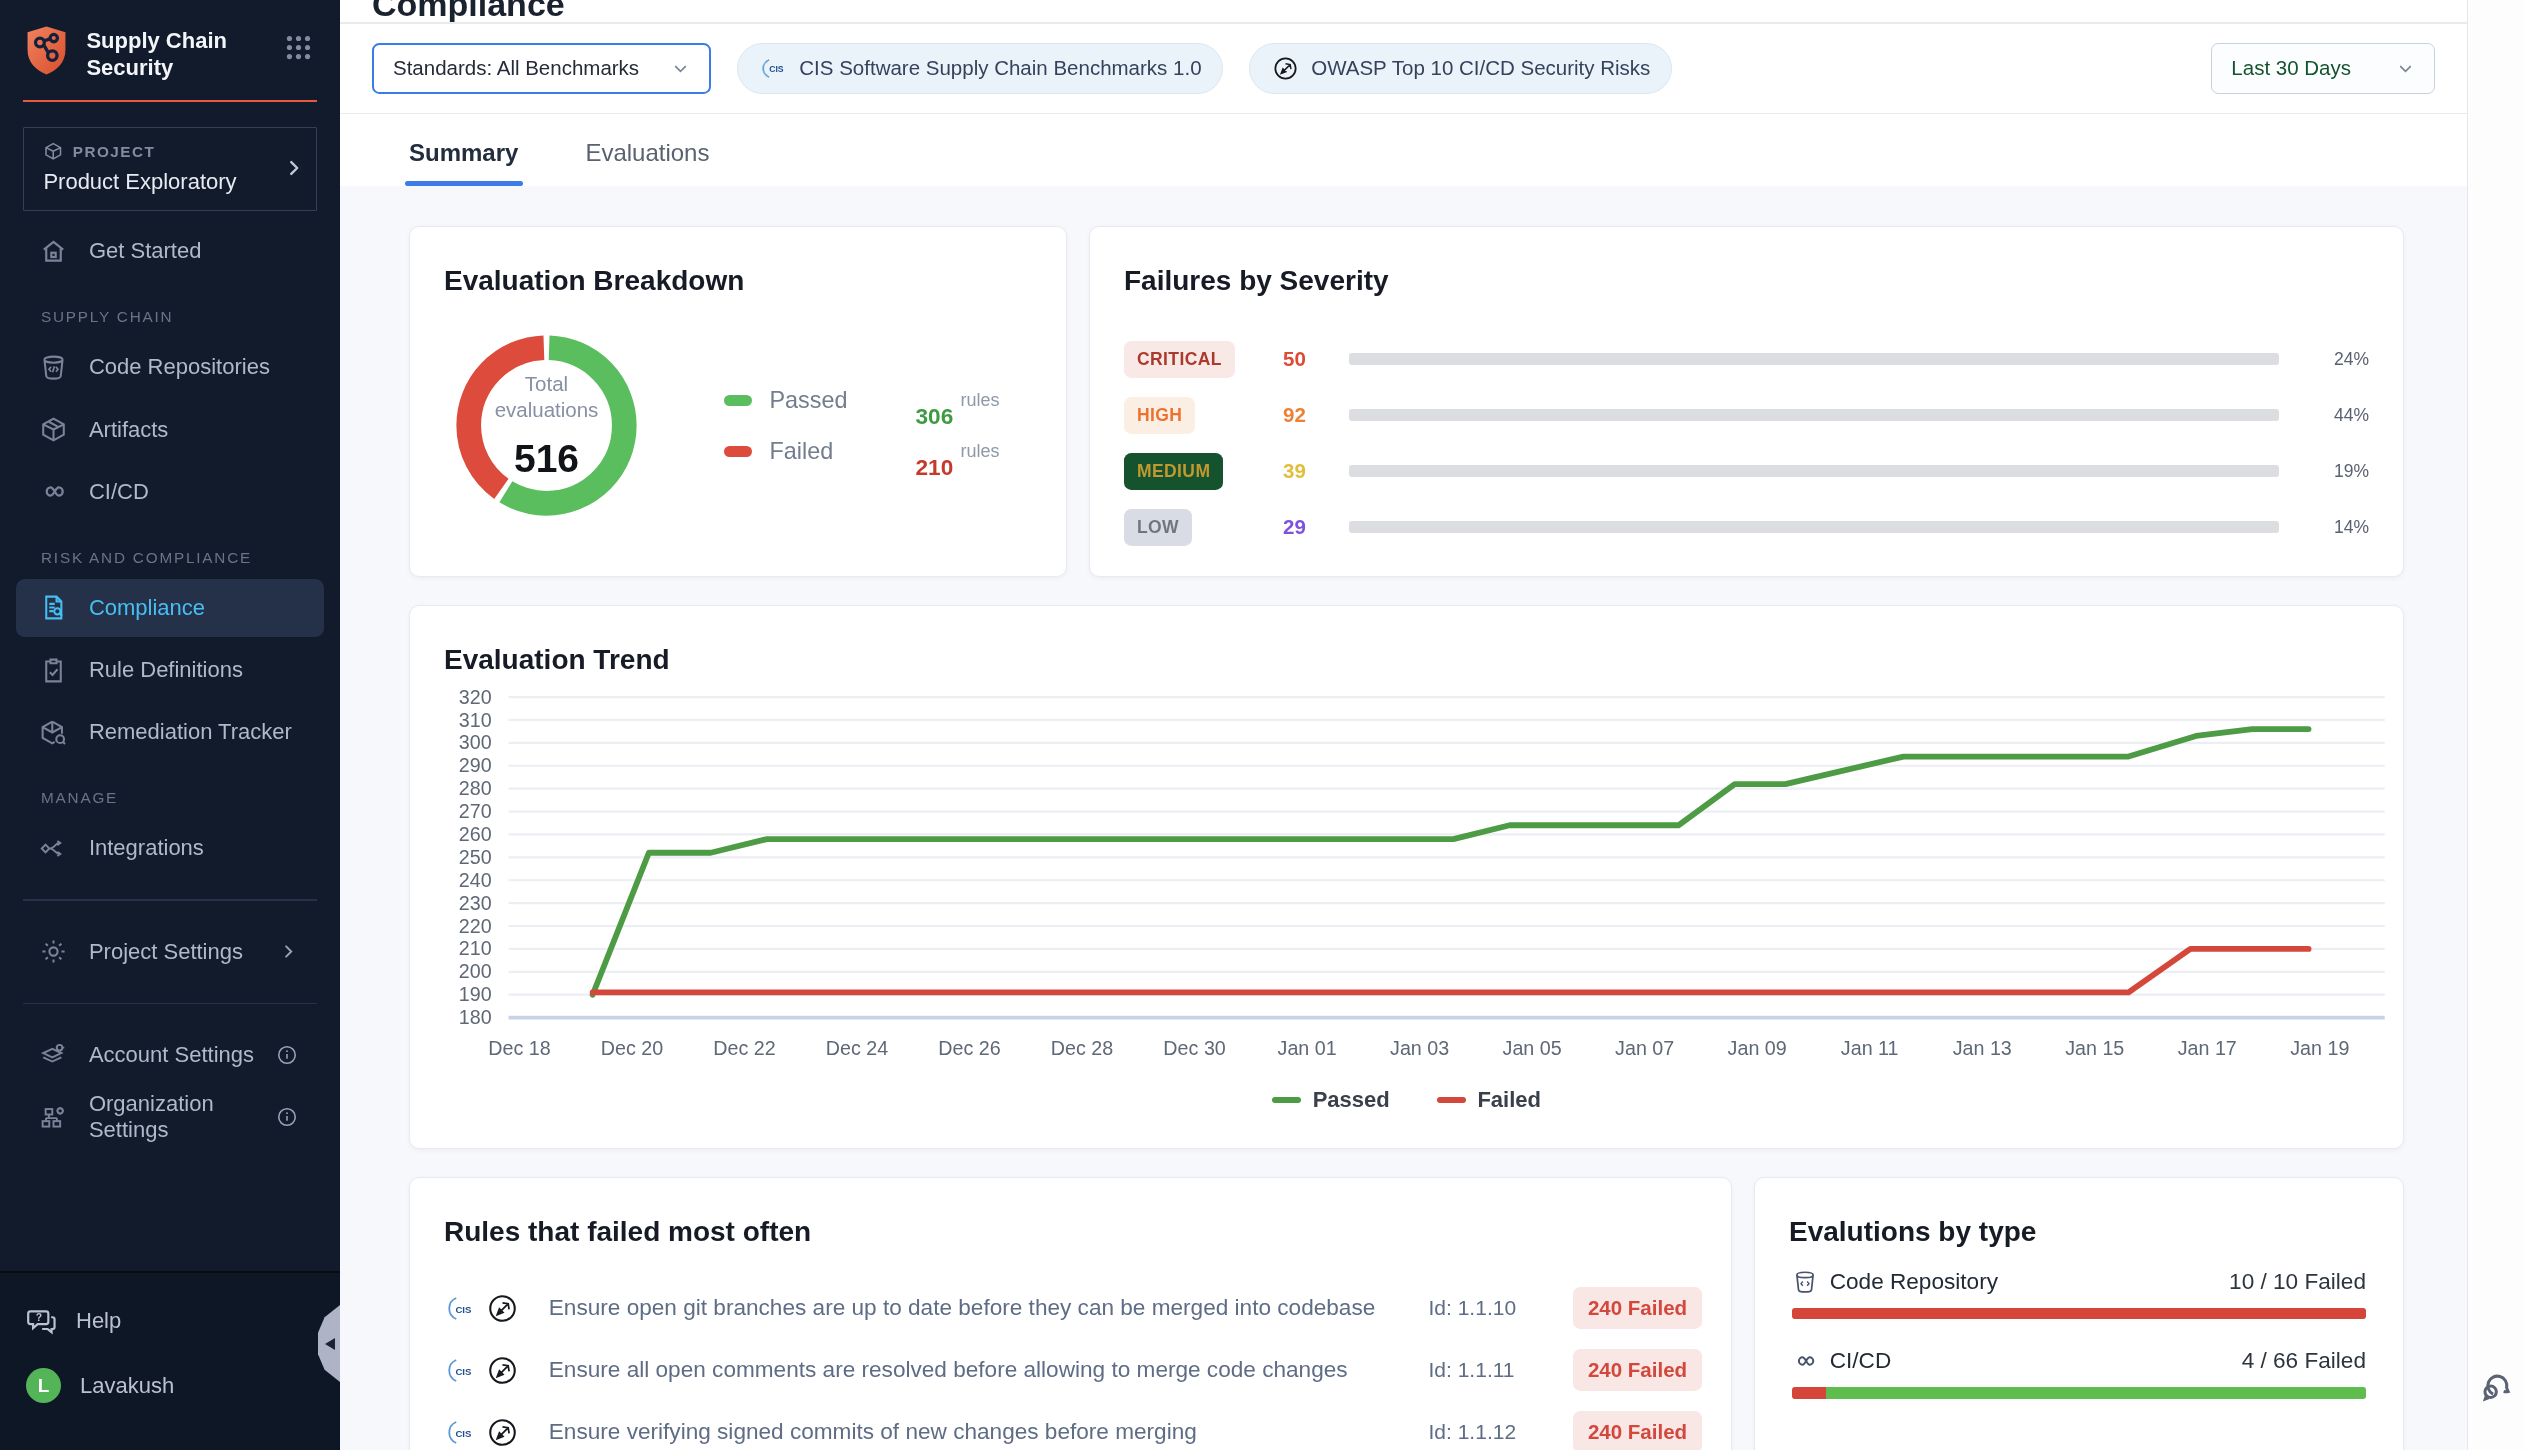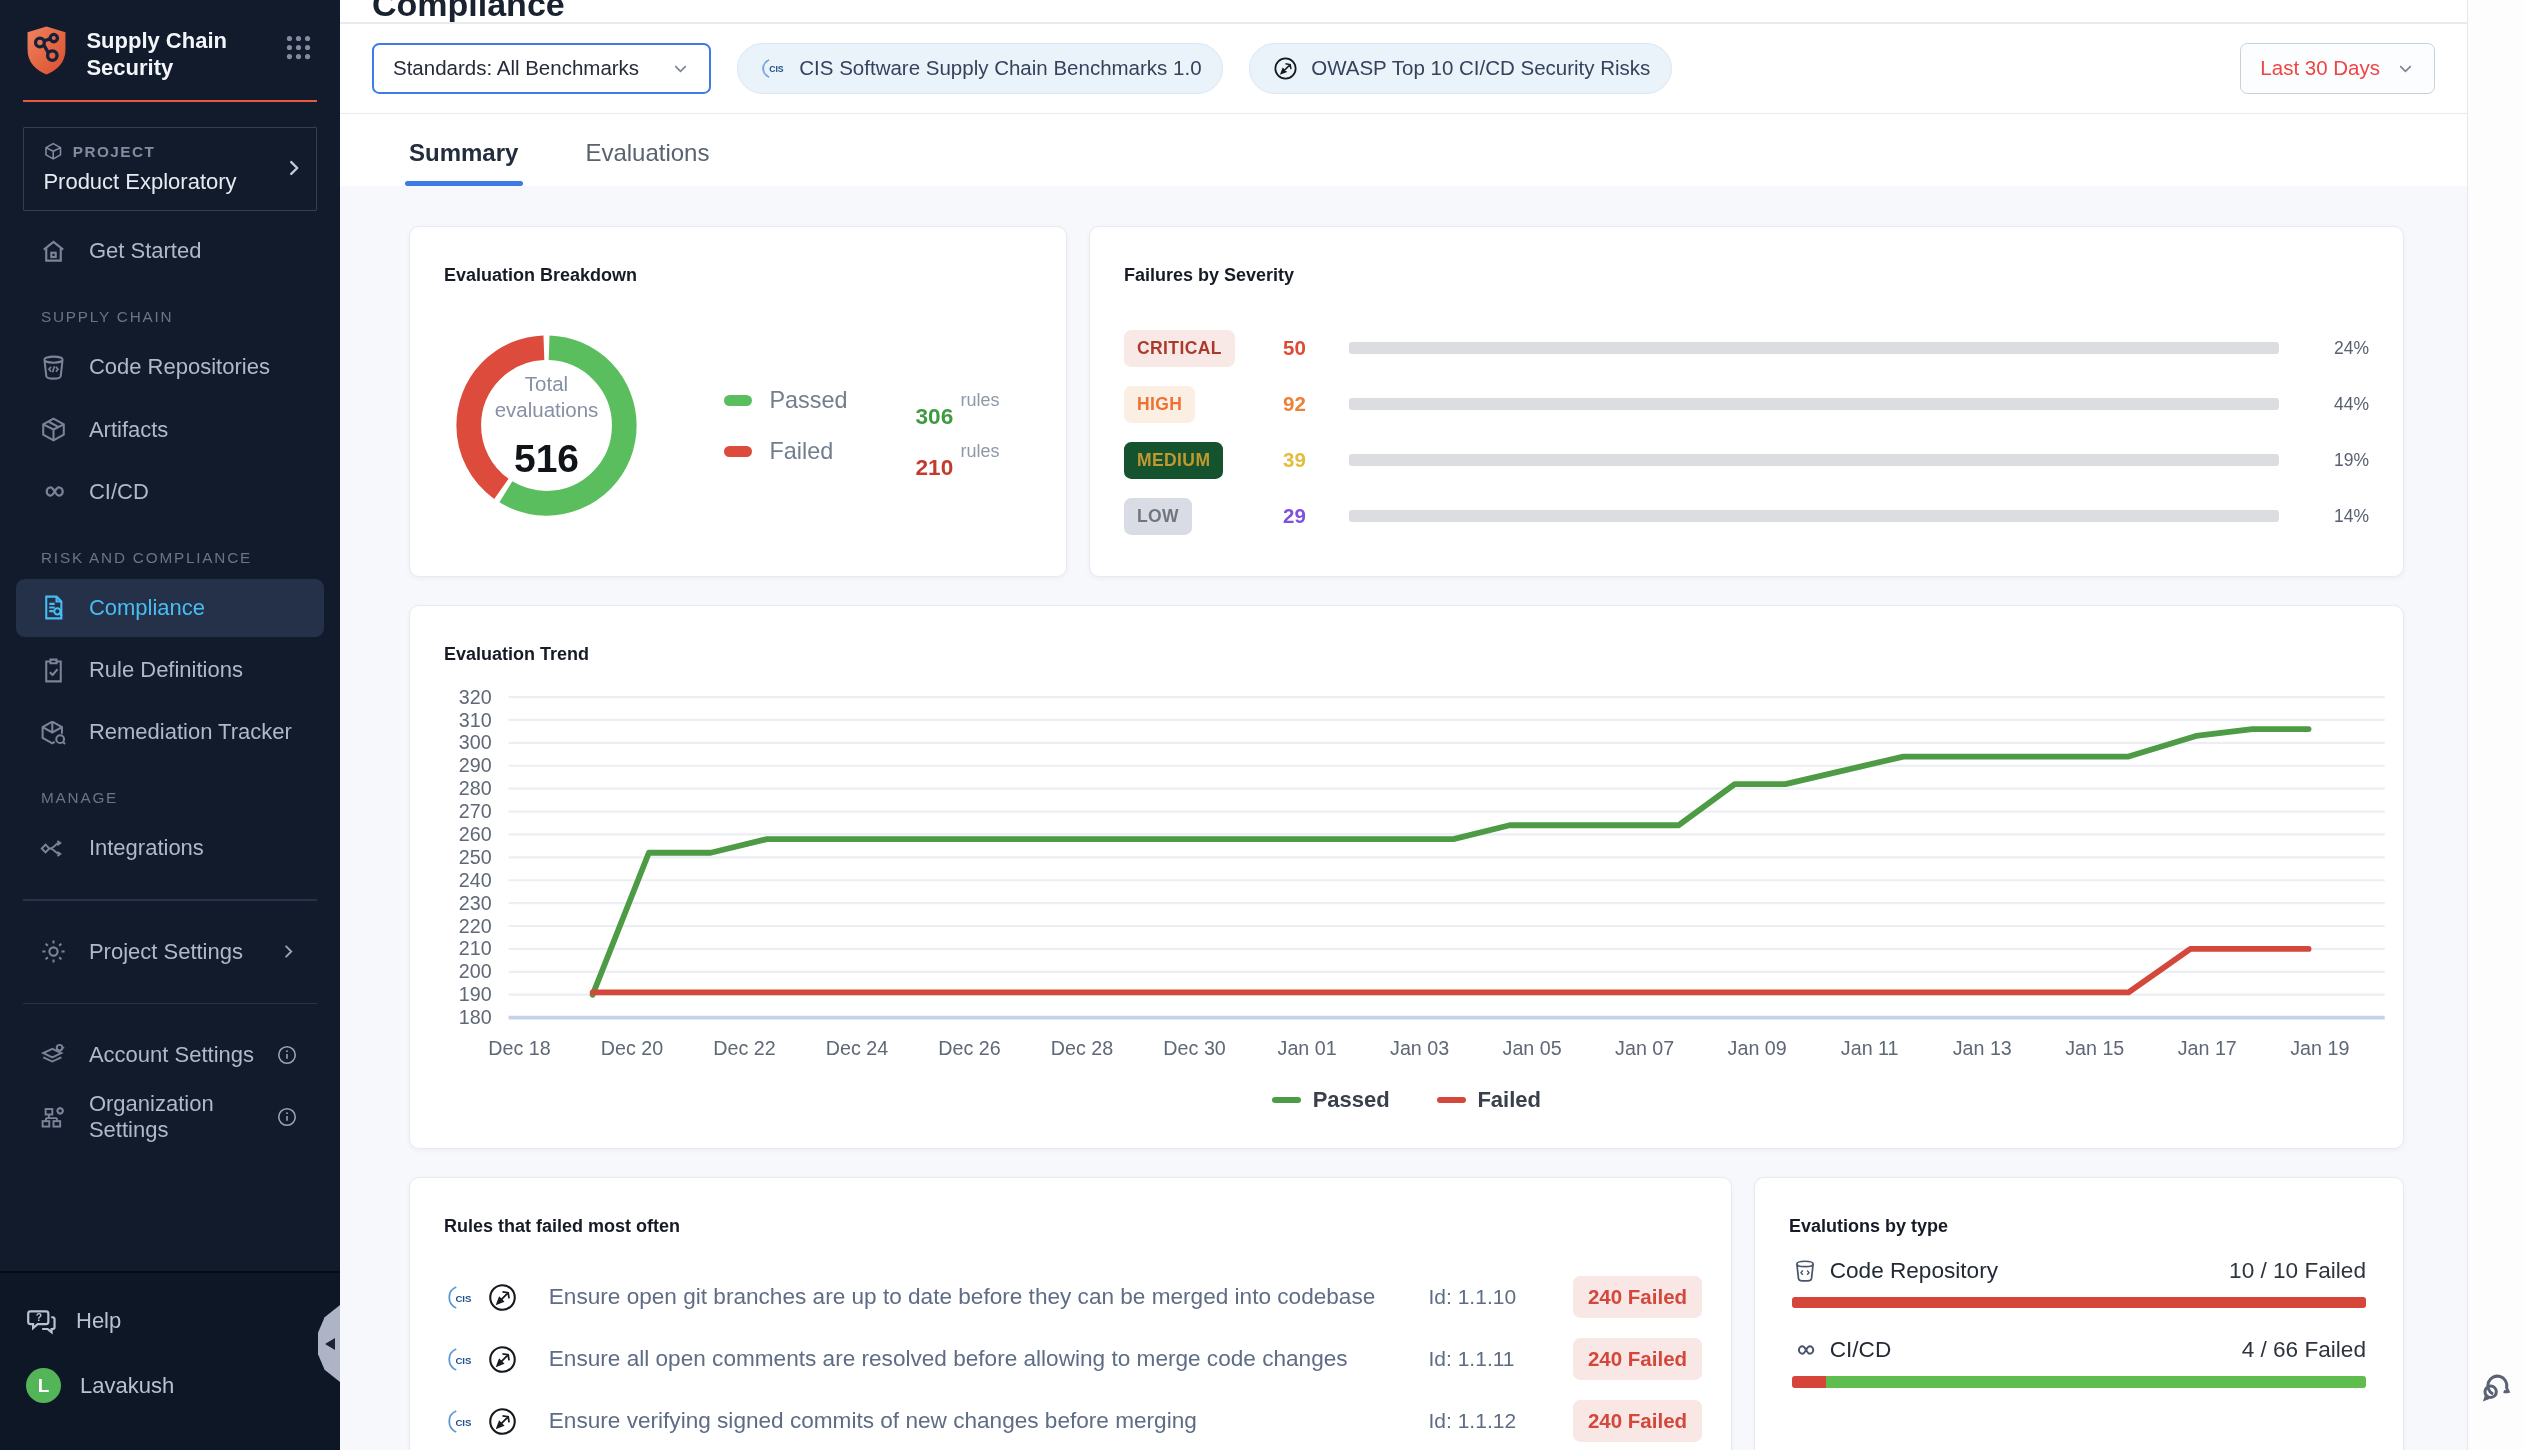--- a/index.html
+++ b/index.html
@@ -36,30 +36,30 @@
 
   
   .main { flex:1; min-width:0; display:flex; flex-direction:column; }
   .main-header { background:#fff; flex:none; }
   .title-clip { height:22px; overflow:hidden; }
   .page-title { font-size:34px; font-weight:bold; color:#1A2230; line-height:38px; margin:-14.6px 0 0 32px; }
   .hdiv { height:1.5px; background:#E8EAEF; }
   .filter-row { display:flex; align-items:center; padding:19px 32px; gap:26px; }
   .select-box { display:inline-flex; align-items:center; height:51px; border:2.2px solid #3C7CE6; border-radius:7.3px; background:#fff; padding:0 19px; font-size:20.5px; color:#252B38; gap:32px; cursor:pointer; }
   .chip { display:inline-flex; align-items:center; height:51px; border-radius:26px; background:#EBF3FA; border:1.5px solid #D9E7F3; padding:0 20.5px; gap:11.7px; font-size:20.5px; color:#35425C; cursor:pointer; }
-  .date-box { margin-left:auto; display:inline-flex; align-items:center; height:51px; border:1.5px solid #C7D0DD; border-radius:7.3px; background:#FCFDFE; padding:0 19px; font-size:20.5px; color:#ef4444; gap:16px; cursor:pointer; }
+  .date-box { margin-left:auto; display:inline-flex; align-items:center; height:51px; border:1.5px solid #C7D0DD; border-radius:7.3px; background:#FCFDFE; padding:0 19px; font-size:20.5px; color:#14532d; gap:45px; cursor:pointer; }
   .chev { color:#7C8698; }
   .tabs { display:flex; gap:67px; padding:25px 0 0 69px; }
   .tab { font-size:24px; color:#59626F; padding-bottom:19px; position:relative; cursor:pointer; }
   .tab.active { color:#222D3D; font-weight:bold; }
   .tab.active::after { content:""; position:absolute; left:-4.4px; right:-4.4px; bottom:0; height:5.1px; background:#3D7BE8; border-radius:3.7px; }
 
   .content { flex:1; background:#F7F8FB; padding:40px 63px 0 69px; overflow:hidden; }
   .card { background:#fff; border:1.5px solid #E7EAF0; border-radius:10.2px; box-shadow:0 1.5px 5.8px rgba(16,24,40,.04); }
-  .card-title { font-size:18px; font-weight:bold; color:#161B26; padding:38px 0 0 34px; }
+  .card-title { font-size:28px; font-weight:bold; color:#161B26; padding:38px 0 0 34px; }
   .row1 { display:flex; gap:22px; }
   .card-breakdown { width:658px; height:351px; position:relative; }
   .card-severity { flex:1; height:351px; }
 
   
   .donut-wrap { position:absolute; left:45px; top:107px; width:183px; height:183px; }
   .donut-center { position:absolute; inset:0; display:flex; flex-direction:column; align-items:center; justify-content:center; text-align:center; }
   .donut-label { width:124px; font-size:20.5px; line-height:26px; color:#878FA4; }
   .donut-total { font-size:39px; font-weight:bold; color:#101318; margin-top:14px; }
   .bd-legend { position:absolute; left:314px; top:156px; }

